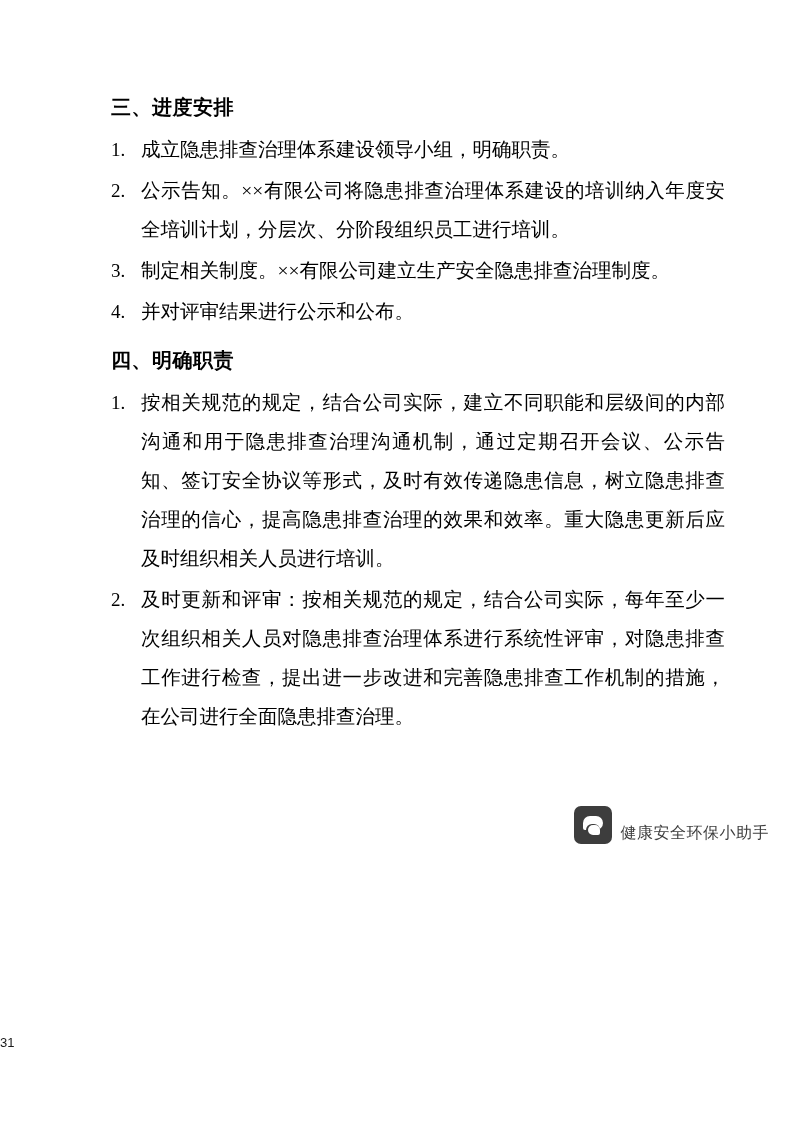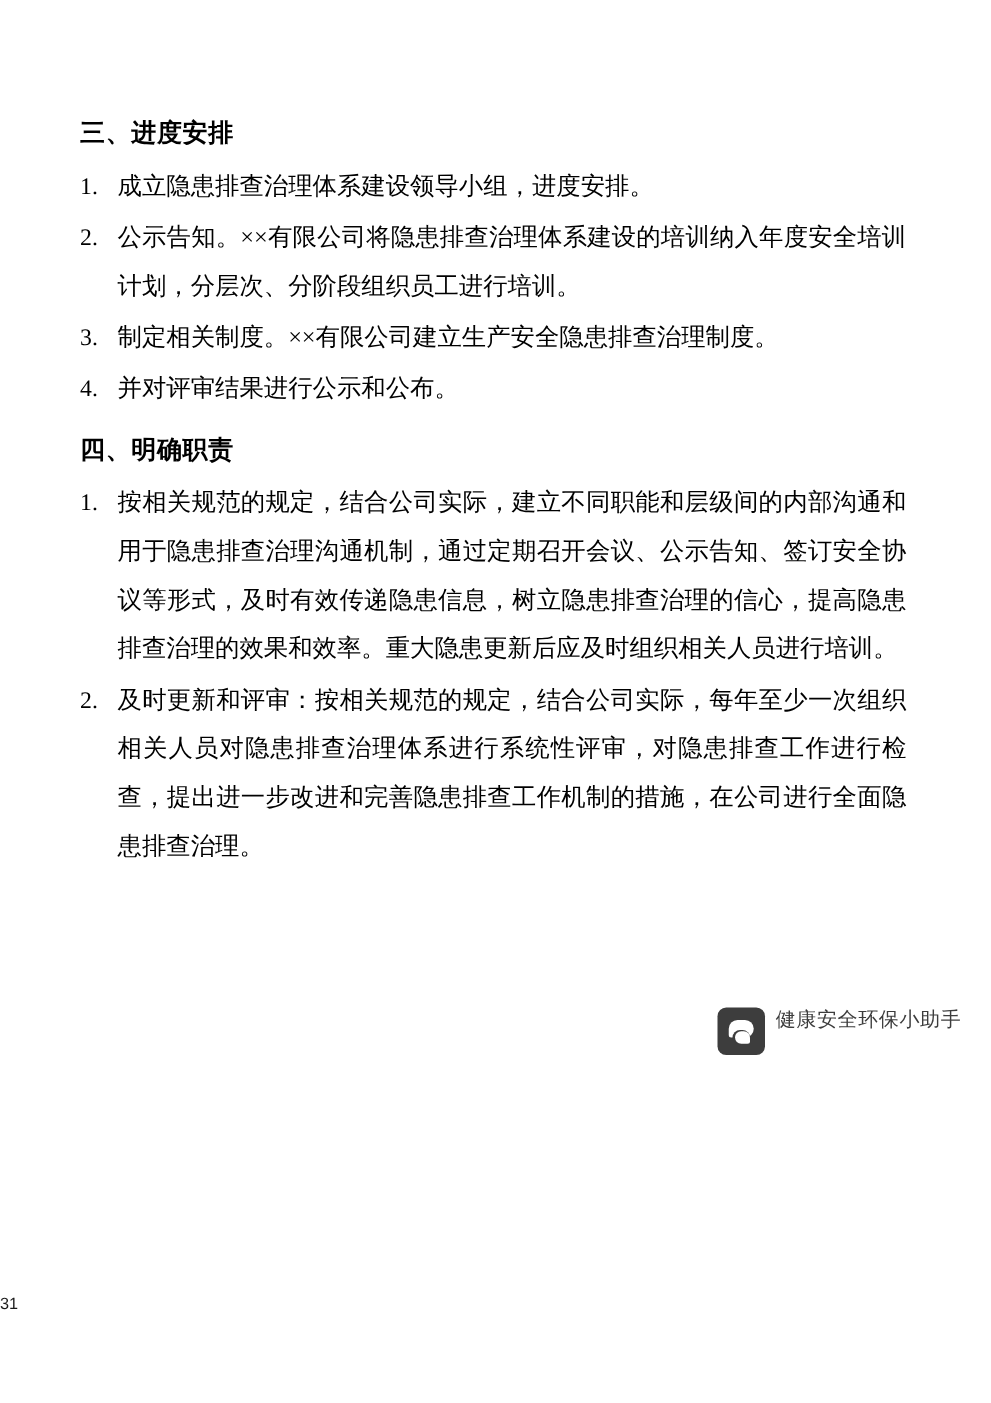--- a/index.html
+++ b/index.html
@@ -13,21 +13,21 @@
     font-family: "Liberation Serif", "DejaVu Serif", serif;
     color: #000000;
     position: relative;
     overflow: hidden;
   }
   .page {
     position: relative;
     width: 793px;
     height: 858px;
     box-sizing: border-box;
-    padding: 80px 68px 0 64px;
+    padding: 80px 68px 0 111px;
   }
   .section-heading {
     font-family: "Liberation Sans", "DejaVu Sans", sans-serif;
     font-weight: bold;
     font-size: 20px;
     line-height: 34px;
     margin: 12px 0 6px 0;
     letter-spacing: 0.5px;
   }
   .heading-first { margin-top: 10px; }
@@ -65,21 +65,21 @@
     top: 1035px;
     font-family: "Liberation Sans", "DejaVu Sans", sans-serif;
     font-size: 13px;
     color: #1a1a1a;
   }
   .footer-badge {
     position: absolute;
     right: 24px;
     bottom: 14px;
     display: flex;
-    align-items: flex-start;
+    align-items: flex-end;
     gap: 9px;
   }
   .footer-logo {
     width: 38px;
     height: 38px;
     border-radius: 7px;
     background: #3d3d3d;
     position: relative;
     flex: 0 0 auto;
   }
@@ -115,21 +115,21 @@
 </head>
 <body>
 
 <div class="page">
 
   <h2 class="section-heading heading-first">三、进度安排</h2>
 
   <ol class="list">
     <li class="list-item">
       <span class="marker">1.</span>
-      <span class="item-text">成立隐患排查治理体系建设领导小组，进度安排。</span>
+      <span class="item-text">成立隐患排查治理体系建设领导小组，明确职责。</span>
     </li>
     <li class="list-item">
       <span class="marker">2.</span>
       <span class="item-text">公示告知。××有限公司将隐患排查治理体系建设的培训纳入年度安全培训计划，分层次、分阶段组织员工进行培训。</span>
     </li>
     <li class="list-item">
       <span class="marker">3.</span>
       <span class="item-text">制定相关制度。××有限公司建立生产安全隐患排查治理制度。</span>
     </li>
     <li class="list-item">

